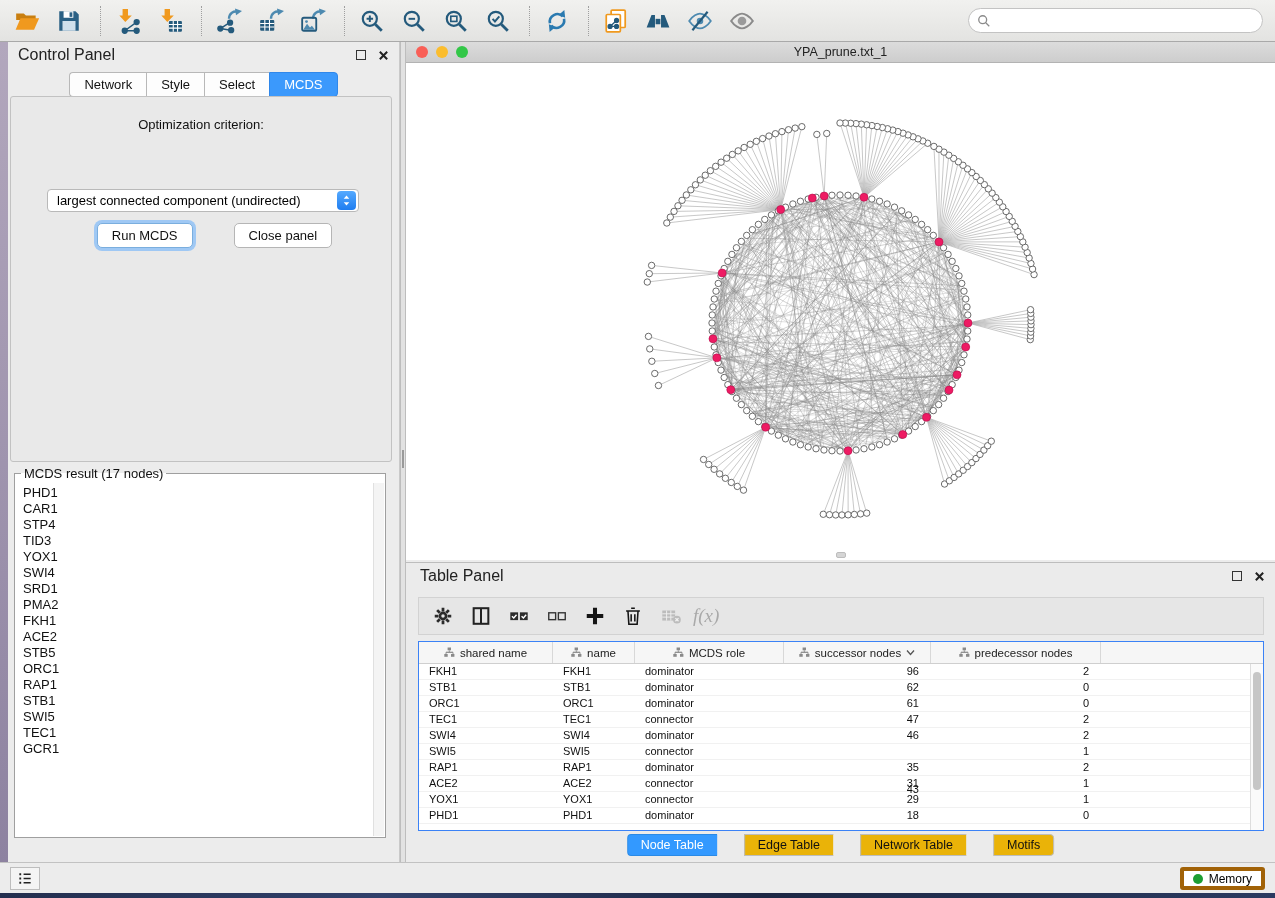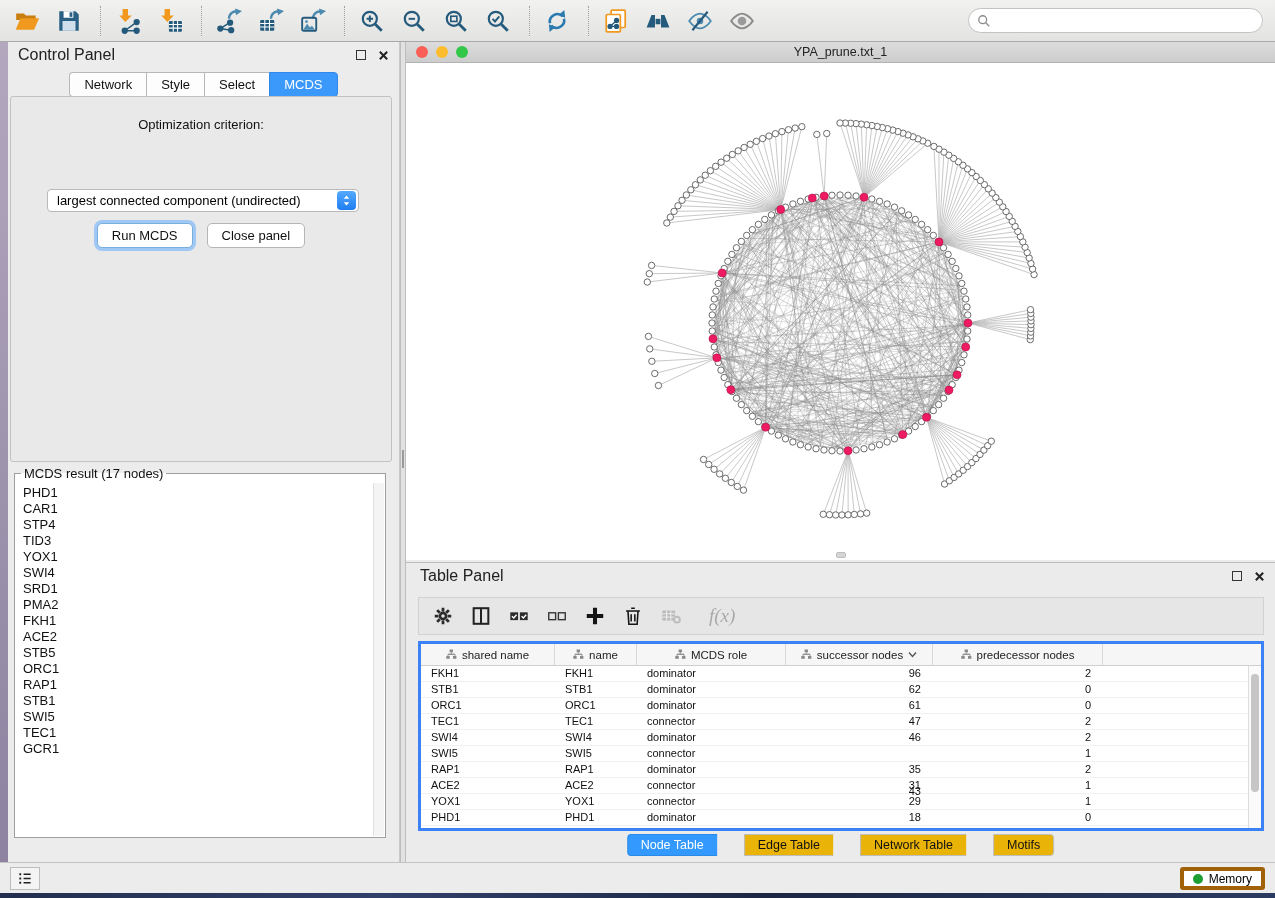--- a/index.html
+++ b/index.html
@@ -29,21 +29,21 @@
   .cp-tab{font-size:13px;padding:4px 14px;background:#fdfdfd;border:1px solid #b8b8b8;border-right:none;color:#111;cursor:pointer;}
   .cp-tab:first-child{border-radius:4px 0 0 4px;}
   .cp-tab:last-child{border-right:1px solid #b8b8b8;border-radius:0 4px 4px 0;}
   .cp-tab.active{background:#3b99fc;color:#fff;border-color:#2f87ea;}
   #cp-pane{position:absolute;left:2px;top:54px;width:382px;height:366px;background:#e9e9e9;border:1px solid #c2c2c2;border-radius:3px;}
   .opt-label{margin-top:20px;text-align:center;font-size:13px;color:#111;}
   #dropdown{position:absolute;left:36px;top:92px;width:312px;height:23px;background:#fff;border:1px solid #b9b9b9;border-radius:4px;display:flex;align-items:center;font-size:13px;cursor:pointer;}
   #dropdown .dd-text{flex:1;padding-left:9px;white-space:nowrap;overflow:hidden;}
   .stepper{width:19px;height:19px;margin-right:2px;border-radius:4px;background:linear-gradient(#55aaff,#1f7df0);display:flex;align-items:center;justify-content:center;}
   .btn-row{position:absolute;left:0;top:126px;width:100%;display:flex;justify-content:center;gap:14px;}
-  .cp-btn{font-size:13px;padding:4px 14px;background:#fff;border:1px solid #b5b5b5;border-radius:5px;color:#111;cursor:pointer;}
+  .cp-btn{font-size:13px;padding:4px 14px;background:#fff;border:1px solid #b5b5b5;border-radius:5px;color:#111;cursor:pointer;margin-left:27px;}
   .cp-btn.focused{box-shadow:0 0 0 3px #9fc8f4;border-color:#7aaede;}
   #mcds-box{position:absolute;left:6px;top:424px;width:372px;height:372px;margin:0;border:1px solid #9f9f9f;padding:0;background:#fff;}
   #mcds-box legend{font-size:13px;color:#111;margin-left:6px;padding:0 3px;}
   #mcds-list{position:absolute;left:1px;top:2px;right:12px;bottom:1px;overflow:hidden;padding:2px 0 0 7px;}
   #mcds-list div{font-size:13px;line-height:16px;color:#111;}
   .list-scroll{position:absolute;right:1px;top:2px;width:11px;bottom:1px;background:#f4f4f4;border-left:1px solid #e0e0e0;}
 
   
   #v-split{position:absolute;left:400px;top:42px;width:6px;height:820px;background:#e2e2e2;border-left:1px solid #bdbdbd;border-right:1px solid #bdbdbd;}
   #v-split .grip{position:absolute;left:1px;top:408px;width:2px;height:18px;background:#9a9a9a;}
@@ -56,22 +56,22 @@
   #net-title{position:absolute;left:0;right:0;text-align:center;font-size:12.5px;color:#222;}
   #net-canvas{position:relative;width:869px;height:497px;background:#fff;}
   #h-split-handle{position:absolute;left:50%;bottom:2px;width:10px;height:6px;margin-left:-5px;background:#d5d5d5;border:1px solid #bdbdbd;border-radius:2px;}
 
   
   #table-panel{position:absolute;left:406px;top:562px;width:869px;height:298px;background:#ebebeb;border-top:1px solid #bdbdbd;}
   #tp-toolbar{position:absolute;left:12px;top:34px;width:846px;height:38px;background:#e6e6e6;border:1px solid #d2d2d2;display:flex;align-items:center;padding-left:8px;}
   .tpb{width:34px;height:30px;border:none;background:transparent;padding:3px;margin:0 2px;cursor:pointer;}
   .tpb svg{width:22px;height:22px;display:block;}
   .tpb.disabled{cursor:default;}
-  .fx{font-family:"Liberation Serif",serif;font-style:italic;font-size:19px;color:#a9a9a9;margin-left:16px;}
-  #tp-table{position:absolute;left:12px;top:78px;width:846px;height:190px;background:#fff;border:3px solid #3b82f6;}
+  .fx{font-family:"Liberation Serif",serif;font-style:italic;font-size:19px;color:#a9a9a9;margin-left:0;}
+  #tp-table{position:absolute;left:12px;top:78px;width:846px;height:190px;background:#fff;border:1px solid #3b82f6;}
   #tp-header{display:flex;height:22px;background:#f6f6f6;border-bottom:1px solid #cfcfcf;}
   .hcell{display:flex;align-items:center;justify-content:center;gap:5px;border-right:1px solid #d8d8d8;font-size:11.5px;color:#222;}
   .hcell svg{flex:0 0 auto;}
   #tp-rows{position:absolute;left:0;top:22px;right:13px;bottom:0;overflow:hidden;}
   .trow{display:flex;height:16px;border-bottom:1px solid #f1f1f1;}
   .tcell{font-size:11px;color:#111;line-height:15px;white-space:nowrap;}
   .tcell.txt{padding-left:10px;}
   .tcell.num{text-align:right;padding-right:12px;}
   #tp-scroll{position:absolute;right:0;top:22px;width:13px;bottom:0;background:#fafafa;border-left:1px solid #ddd;}
   #tp-thumb{position:absolute;left:2px;top:8px;width:8px;height:118px;background:#c6c6c6;border-radius:4px;}

